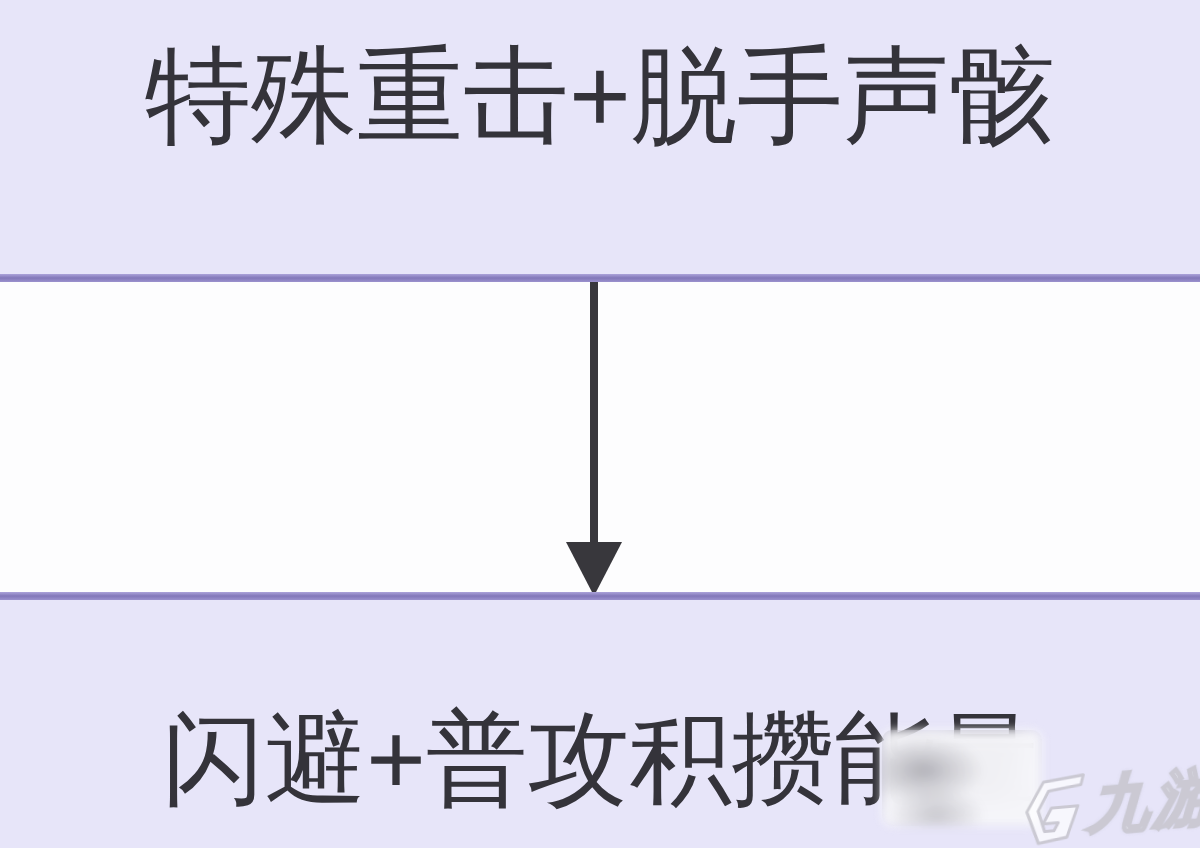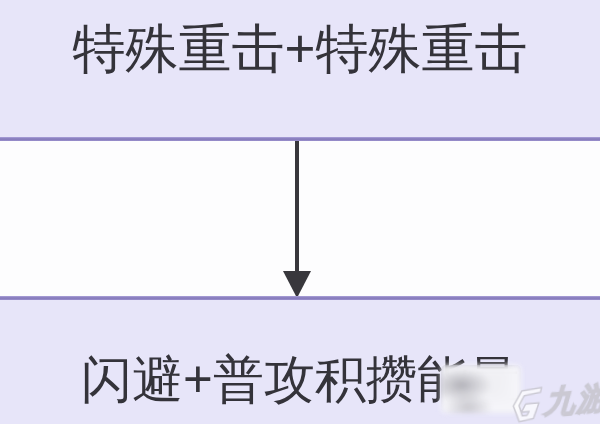--- a/index.html
+++ b/index.html
@@ -72,21 +72,21 @@
     text-shadow: 0 0 2px rgba(175,175,188,0.55);
     letter-spacing: 2px;
     white-space: nowrap;
   }
 </style>
 </head>
 <body>
 
 <div class="stage">
 
-  <div class="label top">特殊重击+特殊重击</div>
+  <div class="label top">特殊重击+脱手声骸</div>
 
   <div class="hline top"></div>
 
   <div class="gap-band"></div>
 
   <div class="arrow-line"></div>
   <div class="arrow-head"></div>
 
   <div class="hline bottom"></div>
 

